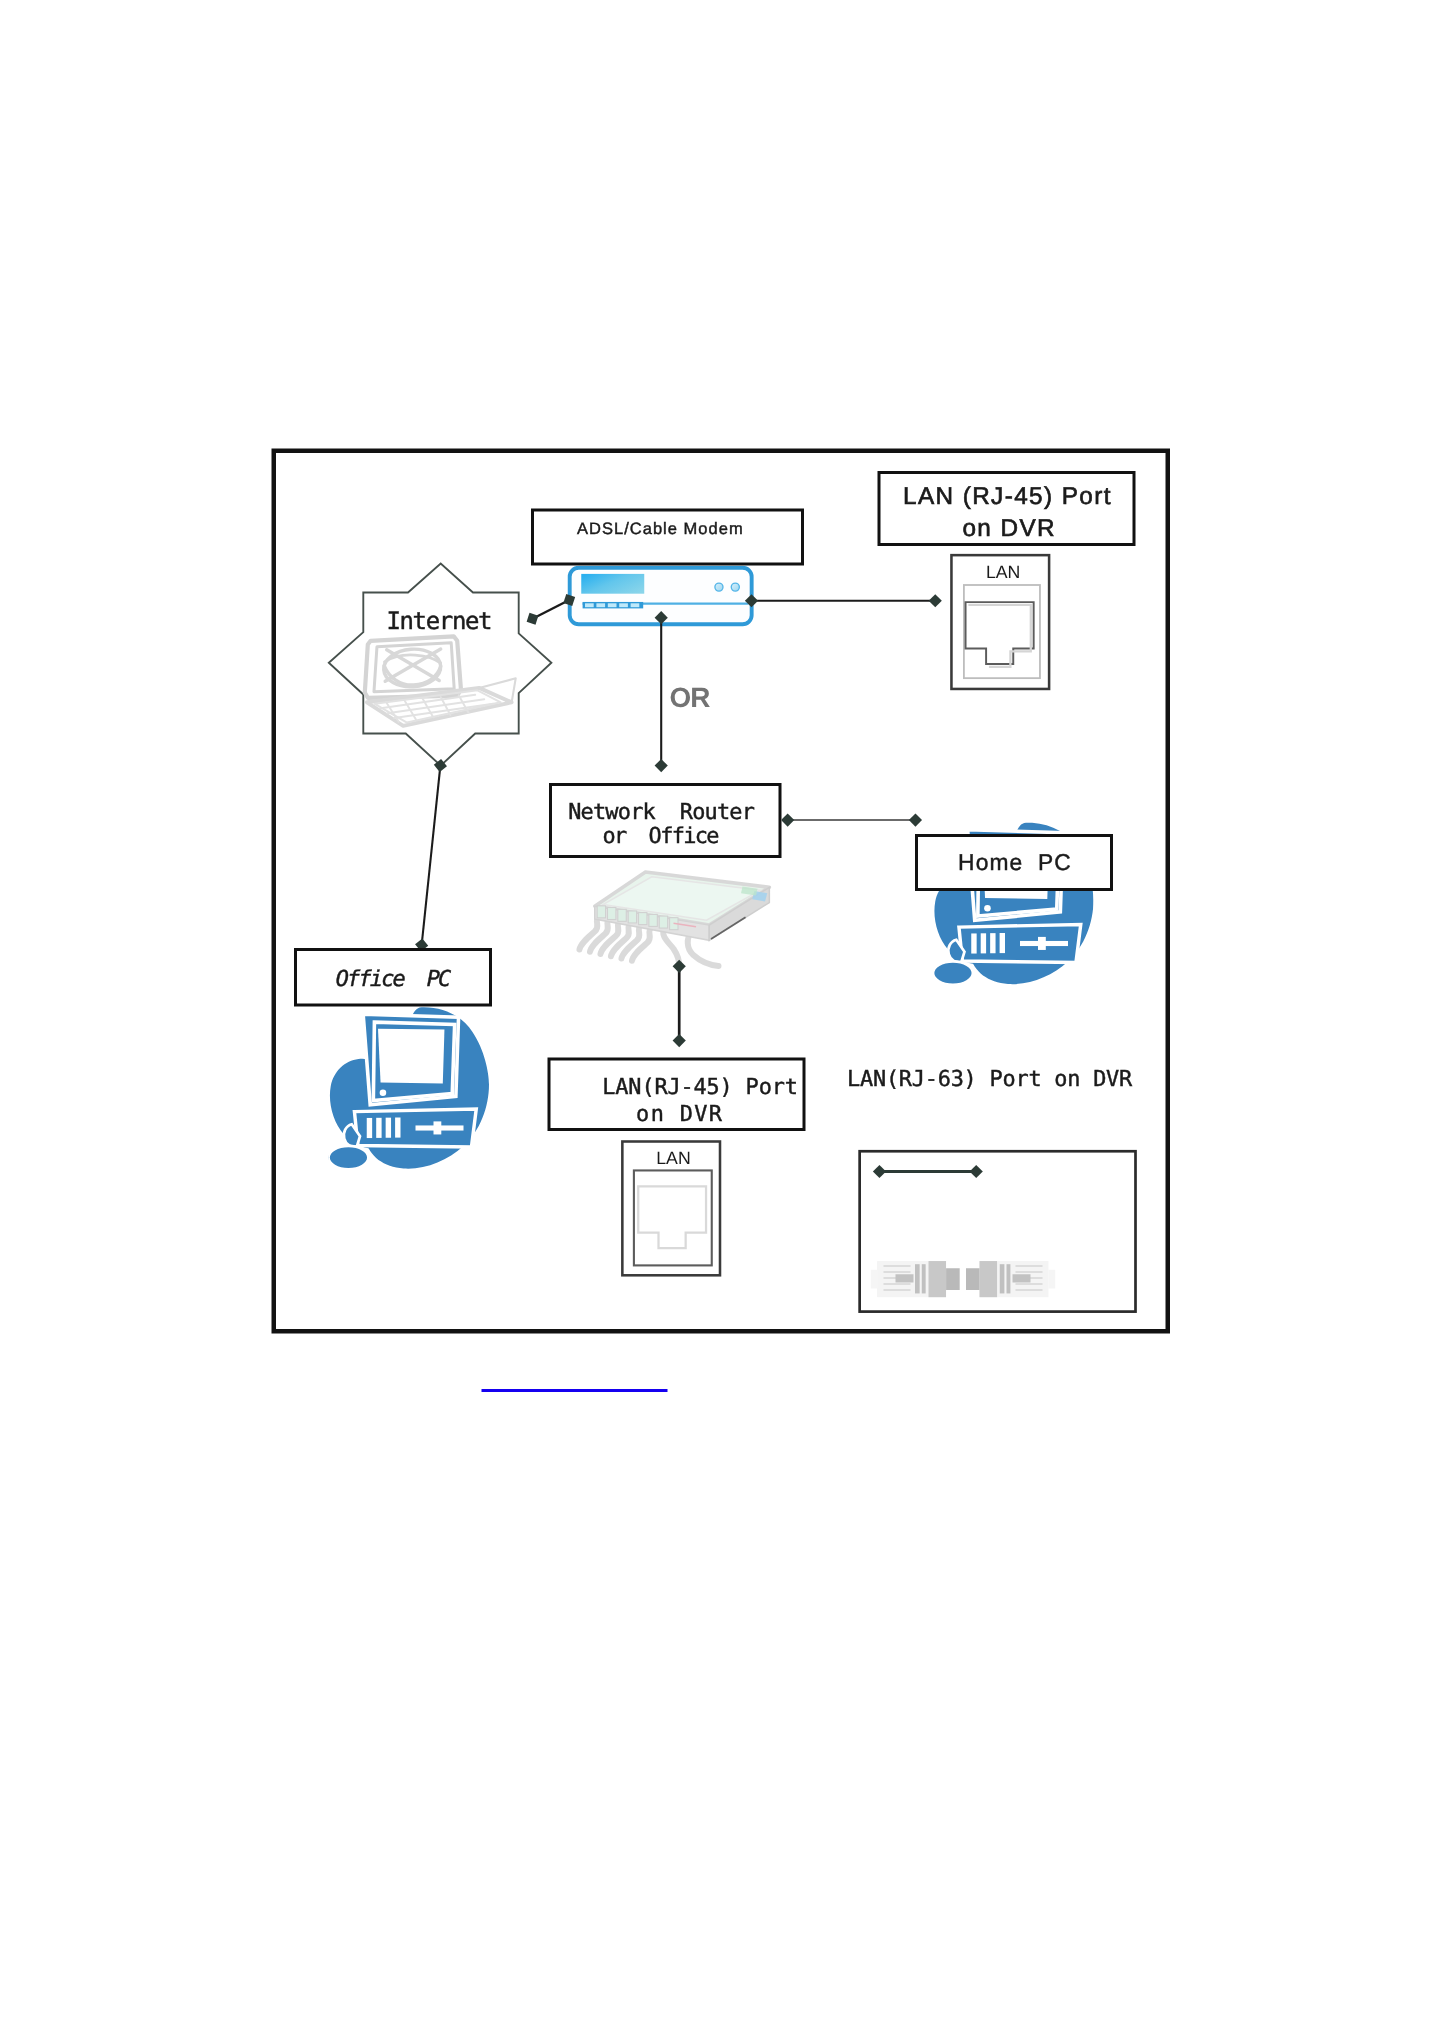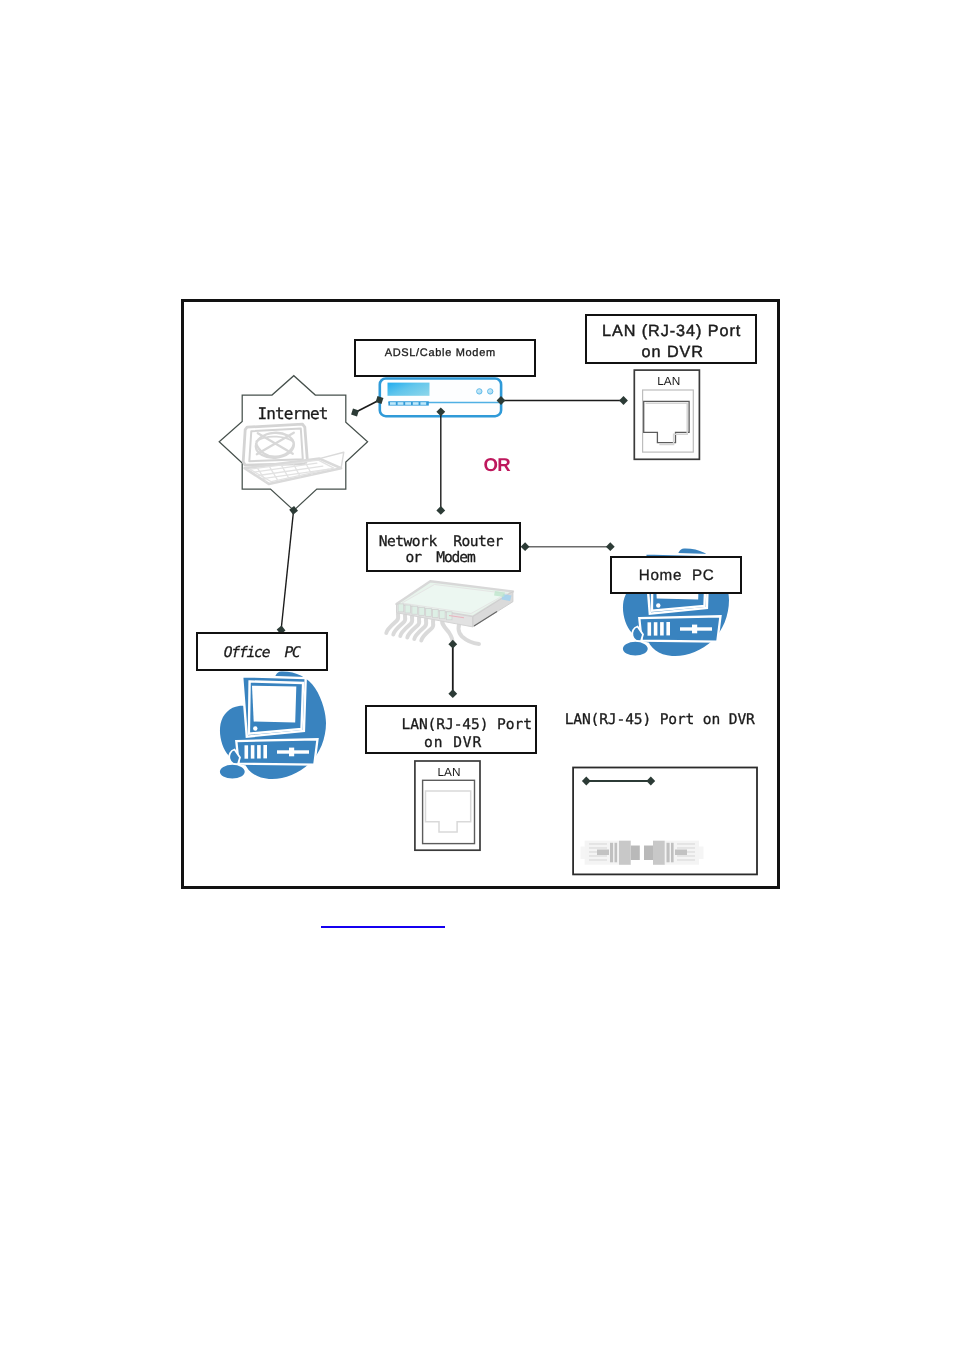--- a/index.html
+++ b/index.html
@@ -49,21 +49,21 @@
   #b-officepc span{font-size:14.6px; letter-spacing:-1.2px; text-indent:-1.2px; top:9.5px; left:0.5px;}
 
   #b-lanport-bot{left:184.4px; top:405.7px; width:172px; height:49.4px;}
   #b-lanport-bot span{font-size:14.6px;margin-left:11px;}
   #b-lanport-bot i:nth-child(1){letter-spacing:-0.1px; text-indent:-0.1px; top:9.8px; left:19.7px;}
   #b-lanport-bot i:nth-child(2){letter-spacing:0.9px; text-indent:0.9px; top:27.2px; left:-8.4px;}
 
   #t-internet{left:77.5px; top:104.5px; font-size:16px; -webkit-text-stroke:0.3px #1b1b1b;
               letter-spacing:-0.9px; text-indent:-0.9px; color:#1b1b1b; white-space:pre;}
   #t-or{left:265.4px; top:155.2px; font-family:"Liberation Sans",sans-serif; font-size:18.6px;
-        font-weight:bold; color:#be185d; letter-spacing:-0.7px;margin-left:37px;}
+        font-weight:bold; color:#737373; letter-spacing:-0.7px;}
   #t-caption{left:383.7px; top:411.5px; font-size:14.6px; -webkit-text-stroke:0.3px #1b1b1b; color:#1b1b1b; white-space:pre; letter-spacing:-0.15px;}
   #t-jack-top{left:455.3px; top:74.8px; width:65px; text-align:center; font-size:11.8px; color:#1b1b1b;}
   #t-jack-bot{left:235.5px; top:466.2px; width:65px; text-align:center; font-size:11.8px; color:#1b1b1b;}
   #note-text{left:400.5px; top:492.4px; font-size:11.6px; color:#222;
              line-height:13px; letter-spacing:0.75px; -webkit-text-stroke:0.4px #222;}
   #note-text div{white-space:pre;line-height:13px;}
 
   #hyperlink{position:absolute;left:321.3px;top:925.8px;width:123.9px;height:1.9px;background:#1500f0;}
 
   .pcart{position:absolute;z-index:3;}
@@ -252,46 +252,46 @@
       </g>
 
       <rect x="392.1" y="468.5" width="183.9" height="106.9" fill="#fff" stroke="#2b2b2b" stroke-width="1.8"></rect>
     </svg>
 
     <div class="lbl" id="b-modem">
       <span class="sans">ADSL/Cable Modem</span>
     </div>
     <div class="lbl" id="b-lanport-top">
       <span class="sans">
-        <i>LAN (RJ-34) Port</i>
+        <i>LAN (RJ-45) Port</i>
         <i>on DVR</i>
       </span>
     </div>
     <div class="lbl" id="b-router">
       <span class="mono">
         <i>Network  Router</i>
-        <i>or  Modem</i>
+        <i>or  Office</i>
       </span>
     </div>
     <div class="lbl" id="b-homepc">
       <span class="mono">Home  PC</span>
     </div>
     <div class="lbl" id="b-officepc">
       <span class="mono">Office  PC</span>
     </div>
     <div class="lbl" id="b-lanport-bot">
       <span class="mono">
         <i>LAN(RJ-45) Port</i>
         <i>on DVR</i>
       </span>
     </div>
 
     <div id="t-internet" class="mono">Internet</div>
     <div id="t-or" class="sans">OR</div>
-    <div id="t-caption" class="mono">LAN(RJ-45) Port on DVR</div>
+    <div id="t-caption" class="mono">LAN(RJ-63) Port on DVR</div>
     <div id="t-jack-top" class="sans">LAN</div>
     <div id="t-jack-bot" class="sans">LAN</div>
 
 
     <svg id="pc-home" class="pcart" viewBox="0 0 107 109">
       <use href="#pc-shape"></use>
     </svg>
     <svg id="pc-office" class="pcart" viewBox="0 0 107 109">
       <use href="#pc-shape"></use>
     </svg>

